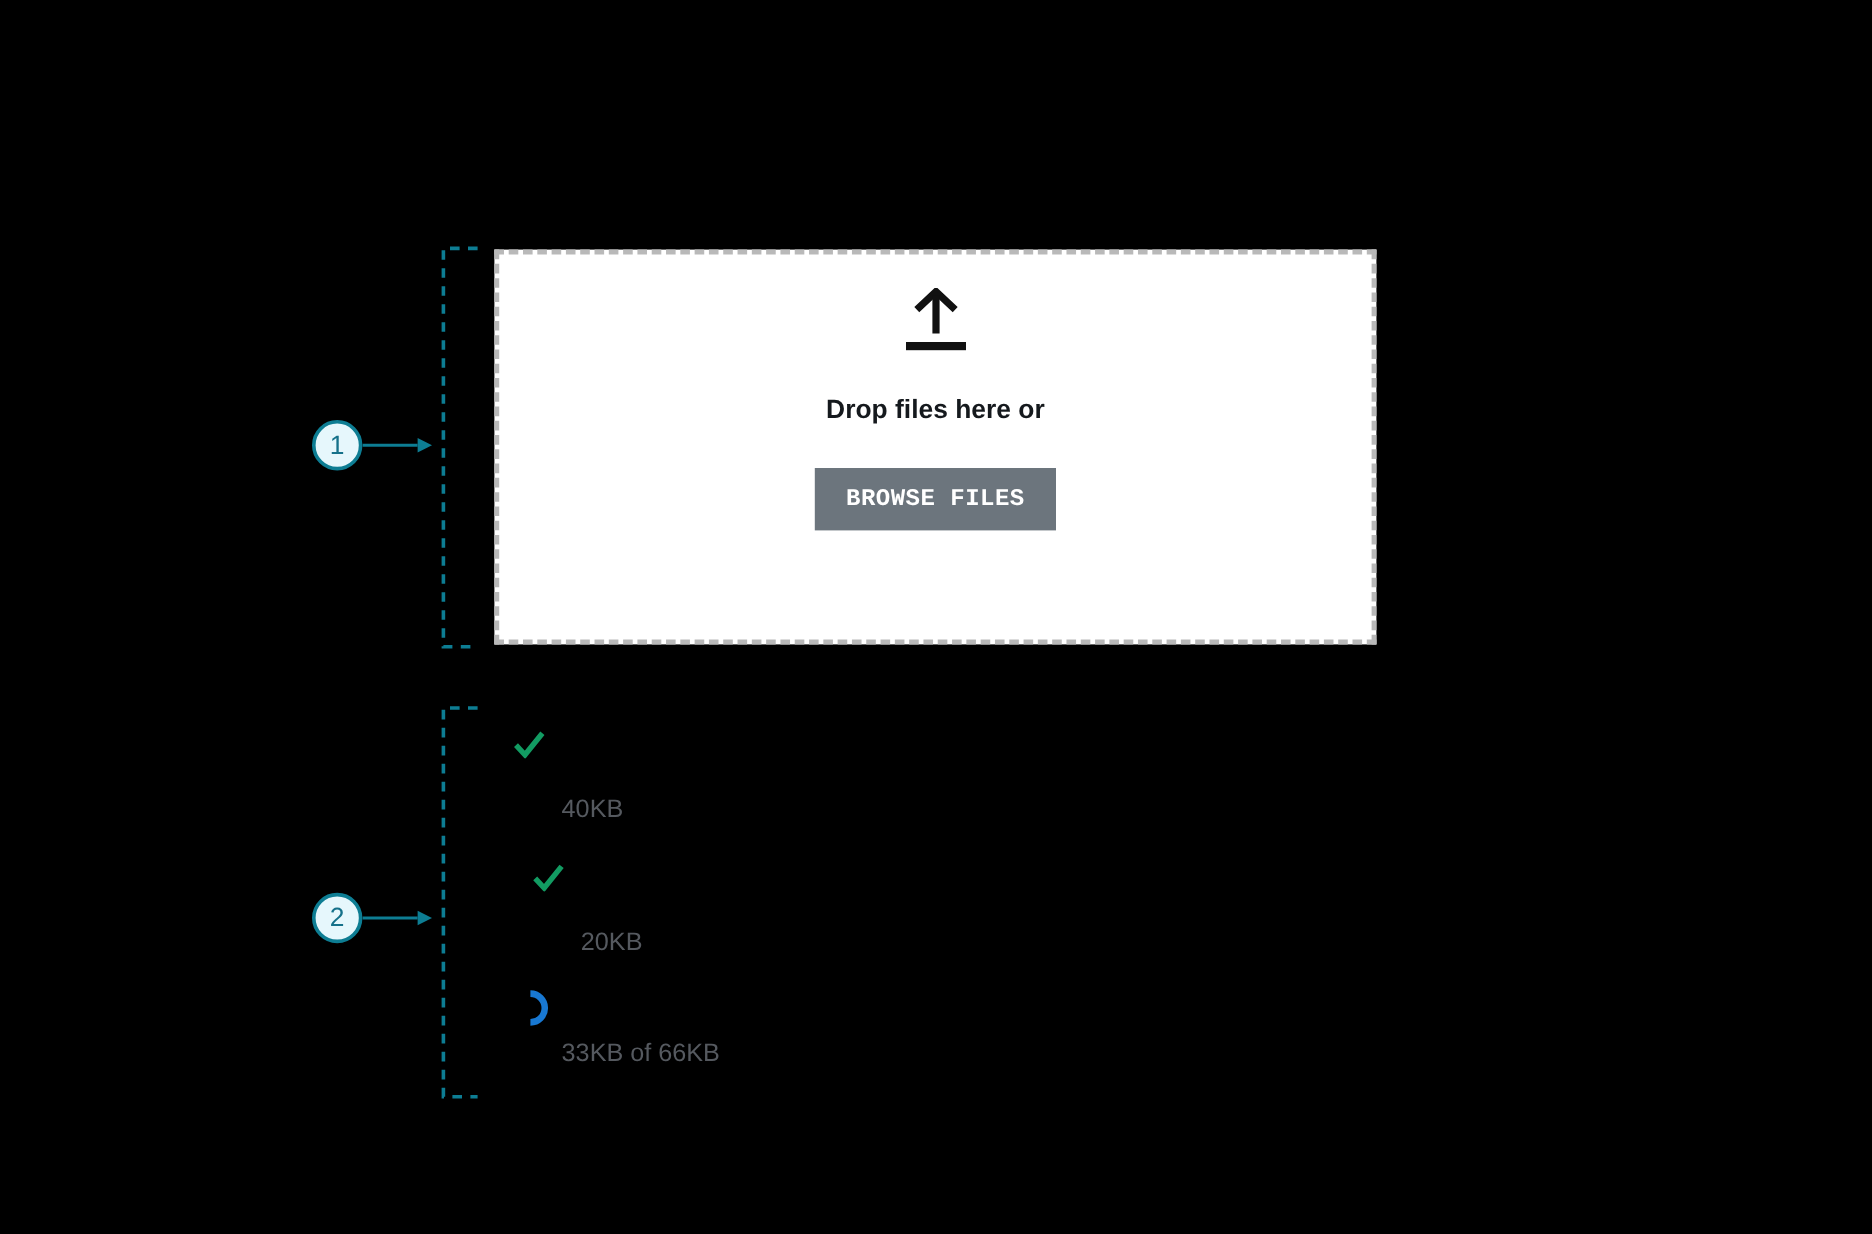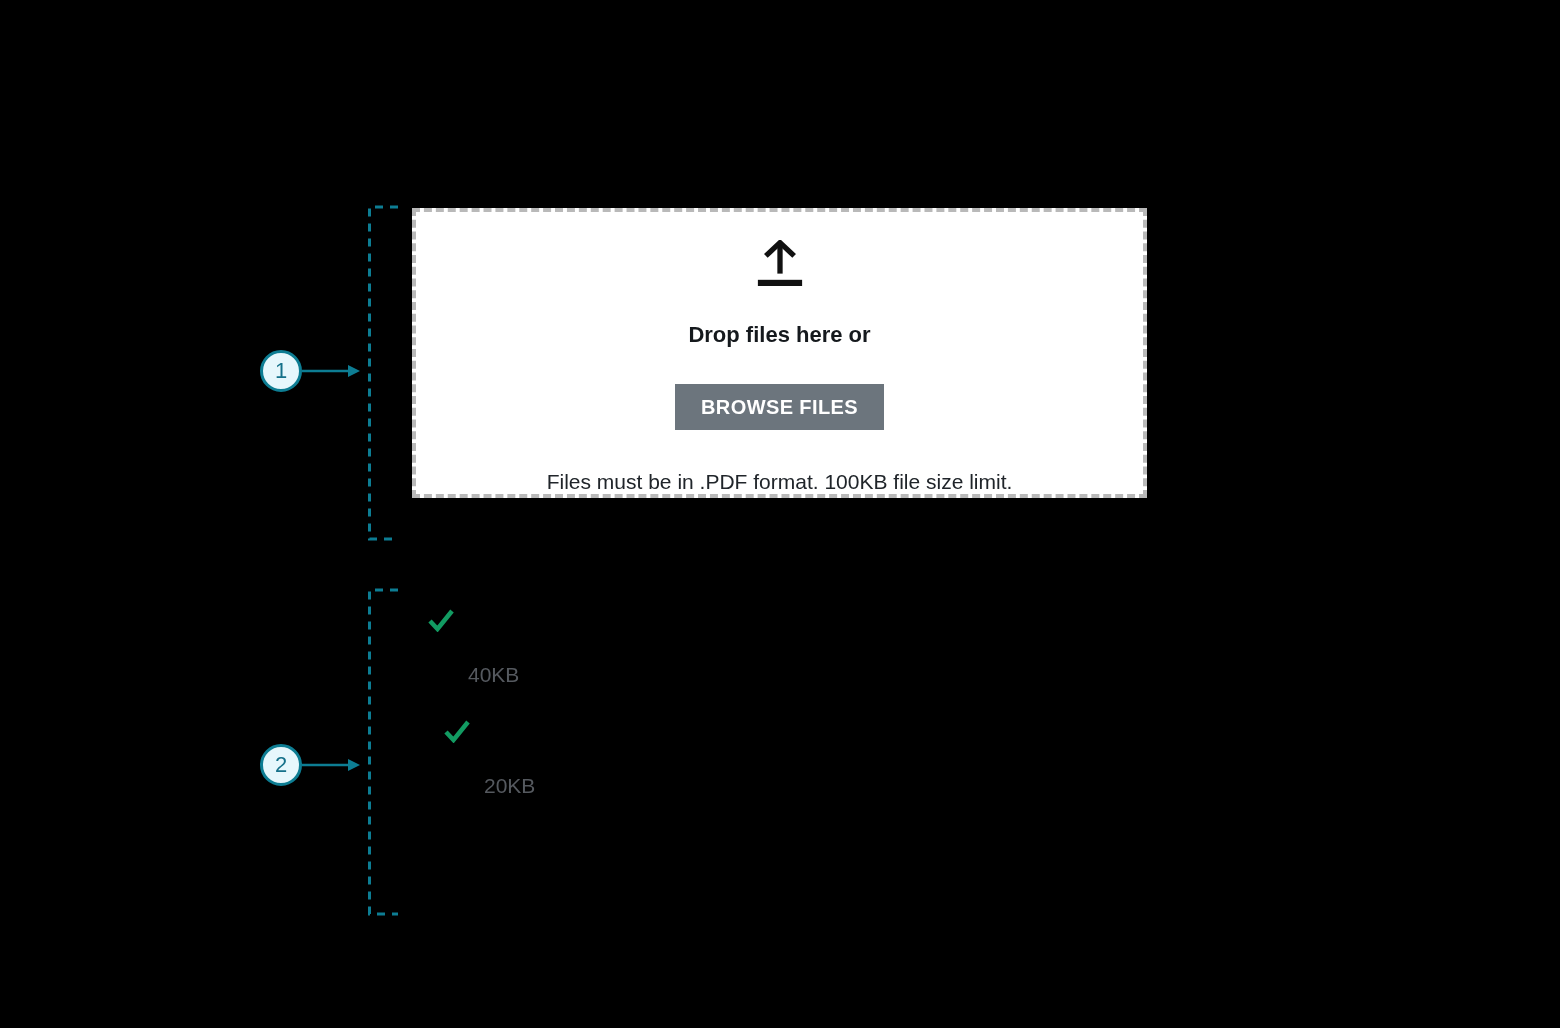--- a/index.html
+++ b/index.html
@@ -38,21 +38,21 @@
     box-sizing: content-box;
   }
   .callout-arrow { position: absolute; }
 
   
   .dropzone {
     position: absolute;
     left: 412px;
     top: 208px;
     width: 735px;
-    height: 290px;
+    height: 329px;
     box-sizing: border-box;
     background: #ffffff;
     border: 4px dashed #b9b9b9;
     display: flex;
     flex-direction: column;
     align-items: center;
   }
   .upload-icon { margin-top: 28px; }
   .dz-title {
     margin-top: 35px;
@@ -61,21 +61,21 @@
     line-height: 28px;
     color: #15191d;
   }
   .browse-btn {
     margin-top: 35px;
     height: 52px;
     padding: 0 26px;
     background: #6c757d;
     color: #ffffff;
     border: none;
-    font-family: Liberation Sans, sans-serif;
+    font-family: Liberation Mono, monospace;
     font-size: 20px;
     font-weight: 600;
     letter-spacing: 0.4px;
     cursor: pointer;
   }
   .dz-helper {
     margin-top: 40px;
     font-size: 21px;
     color: #20252a;
   }
@@ -107,21 +107,20 @@
   </svg>
 
   <div class="dropzone">
     <svg class="upload-icon" width="50" height="52" viewBox="0 0 50 52">
       <polyline points="9,18 25,3 41,18" fill="none" stroke="#111111" stroke-width="6"></polyline>
       <line x1="25" y1="6" x2="25" y2="38" stroke="#111111" stroke-width="6"></line>
       <rect x="0" y="45" width="50" height="7" fill="#111111"></rect>
     </svg>
     <div class="dz-title">Drop files here or</div>
     <button class="browse-btn">BROWSE FILES</button>
-    <div class="dz-helper">Files must be in .PDF format. 100KB file size limit.</div>
   </div>
 
   <svg class="bracket" style="left:366px; top:587px;" width="34" height="330">
     <path d="M32 3 H3.5 V327 H32" fill="none" stroke="#0d7d93" stroke-width="3" stroke-dasharray="8 7"></path>
   </svg>
 
   <div class="callout" style="left:260px; top:744px;">
     <span>2</span>
   </div>
   <svg class="callout-arrow" style="left:302px; top:757px;" width="58" height="16">
@@ -136,14 +135,20 @@
     <div class="size-label">40KB</div>
   </div>
 
   <div class="file-item" style="left:444px; top:719px;">
     <svg width="26" height="24" viewBox="0 0 26 24">
       <path d="M2 13 L9.5 21 L24 3" fill="none" stroke="#129b62" stroke-width="4.5"></path>
     </svg>
     <div class="size-label">20KB</div>
   </div>
 
+  <div class="file-item" style="left:428px; top:823px;">
+    <svg width="34" height="34" viewBox="0 0 34 34">
+      <path d="M14 5 A 12 12 0 0 1 14 29" fill="none" stroke="#1878d2" stroke-width="5.5"></path>
+    </svg>
+    <div class="size-label" style="margin-top:9px;">33KB of 66KB</div>
+  </div>
 
 </div>
 
 </body></html>

